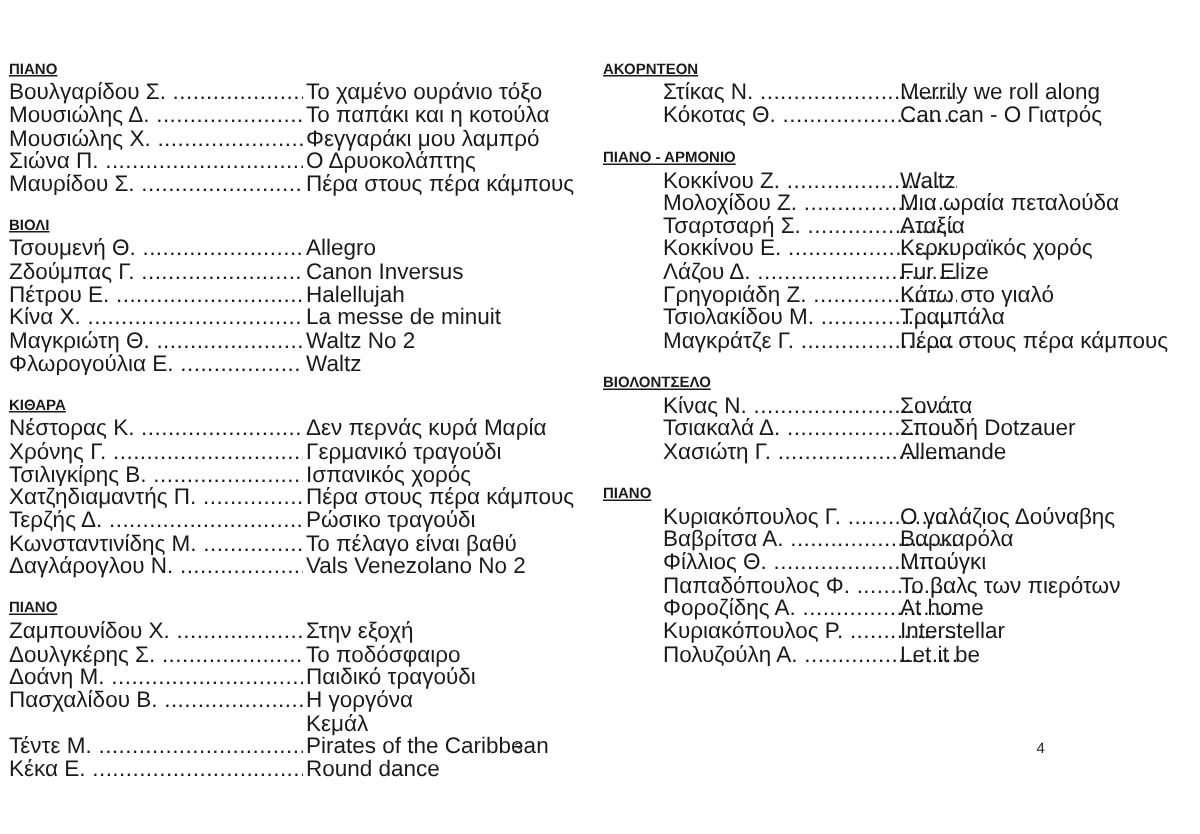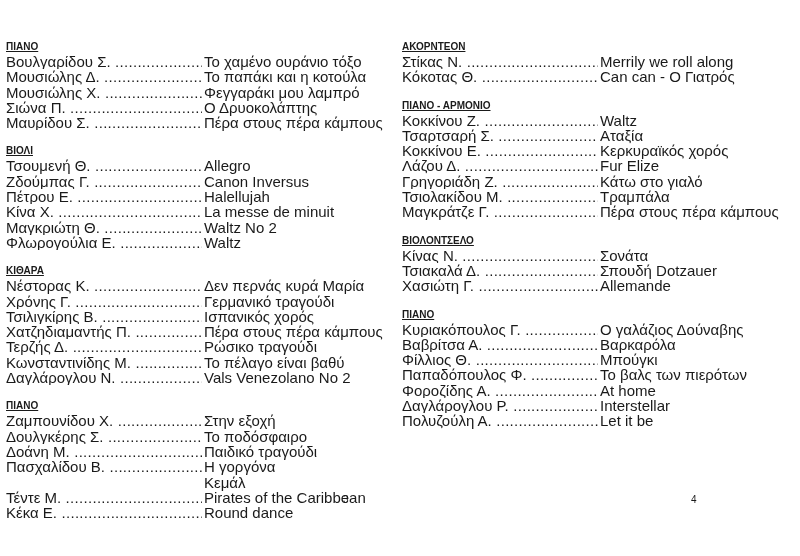--- a/index.html
+++ b/index.html
@@ -8,21 +8,21 @@
   .page { position:absolute; top:40px; }
   .page.left { left:6px; width:350px; }
   .page.right { left:402px; width:340px; }
   .section { margin-bottom:14px; }
   .sec-title { font-weight:bold; font-size:10px; text-decoration:underline;
                height:14px; line-height:14px; margin:0; }
   .row { height:15.3px; line-height:15.3px; font-size:15px; white-space:nowrap; position:relative; }
   .name { display:inline-block; width:196px; overflow:hidden; white-space:nowrap; }
   .name::after { content:" ................................................................................................................"; letter-spacing:0.3px; }
   .piece { position:absolute; left:198px; top:0; }
-  .page.right .name { width:196px; }
+  .page.right .name { width:196px;margin-left:40px; }
   .page-num { position:absolute; font-size:10px; }
   .pn-left { left:343px; top:494px; }
   .pn-right { left:691px; top:494px; }
 </style>
 </head>
 <body>
 
 <div class="page left" id="left-page">
     <div class="section">
       <div class="sec-title">ΠΙΑΝΟ</div>
@@ -64,39 +64,40 @@
   </div>
 <div class="page right" id="right-page">
     <div class="section">
       <div class="sec-title">ΑΚΟΡΝΤΕΟΝ</div>
       <div class="row"><span class="name">Στίκας Ν.</span><span class="piece">Merrily we roll along</span></div>
       <div class="row"><span class="name">Κόκοτας Θ.</span><span class="piece">Can can -  Ο Γιατρός</span></div>
     </div>
     <div class="section">
       <div class="sec-title">ΠΙΑΝΟ - ΑΡΜΟΝΙΟ</div>
       <div class="row"><span class="name">Κοκκίνου Ζ.</span><span class="piece">Waltz</span></div>
+      <div class="row"><span class="name">Μολοχίδου Ζ.</span><span class="piece">Μια ωραία πεταλούδα</span></div>
       <div class="row"><span class="name">Τσαρτσαρή Σ.</span><span class="piece">Αταξία</span></div>
       <div class="row"><span class="name">Κοκκίνου Ε.</span><span class="piece">Κερκυραϊκός χορός</span></div>
       <div class="row"><span class="name">Λάζου Δ.</span><span class="piece">Fur Elize</span></div>
       <div class="row"><span class="name">Γρηγοριάδη Ζ.</span><span class="piece">Κάτω στο γιαλό</span></div>
       <div class="row"><span class="name">Τσιολακίδου Μ.</span><span class="piece">Τραμπάλα</span></div>
       <div class="row"><span class="name">Μαγκράτζε Γ.</span><span class="piece">Πέρα στους πέρα κάμπους</span></div>
     </div>
     <div class="section">
       <div class="sec-title">ΒΙΟΛΟΝΤΣΕΛΟ</div>
       <div class="row"><span class="name">Κίνας Ν.</span><span class="piece">Σονάτα</span></div>
       <div class="row"><span class="name">Τσιακαλά Δ.</span><span class="piece">Σπουδή Dotzauer</span></div>
       <div class="row"><span class="name">Χασιώτη Γ.</span><span class="piece">Allemande</span></div>
     </div>
     <div class="section">
       <div class="sec-title">ΠΙΑΝΟ</div>
       <div class="row"><span class="name">Κυριακόπουλος Γ.</span><span class="piece">Ο γαλάζιος Δούναβης</span></div>
       <div class="row"><span class="name">Βαβρίτσα Α.</span><span class="piece">Βαρκαρόλα</span></div>
       <div class="row"><span class="name">Φίλλιος Θ.</span><span class="piece">Μπούγκι</span></div>
       <div class="row"><span class="name">Παπαδόπουλος Φ.</span><span class="piece">Το βαλς των πιερότων</span></div>
       <div class="row"><span class="name">Φοροζίδης Α.</span><span class="piece">At home</span></div>
-      <div class="row"><span class="name">Δαγλάρογλου Ρ.</span><span class="piece">Interstellar</span></div>
+      <div class="row"><span class="name">Κυριακόπουλος Ρ.</span><span class="piece">Interstellar</span></div>
       <div class="row"><span class="name">Πολυζούλη Α.</span><span class="piece">Let it be</span></div>
     </div>
   </div>
 
 <div class="page-num pn-left">3</div>
 <div class="page-num pn-right">4</div>
 
 </body></html>

